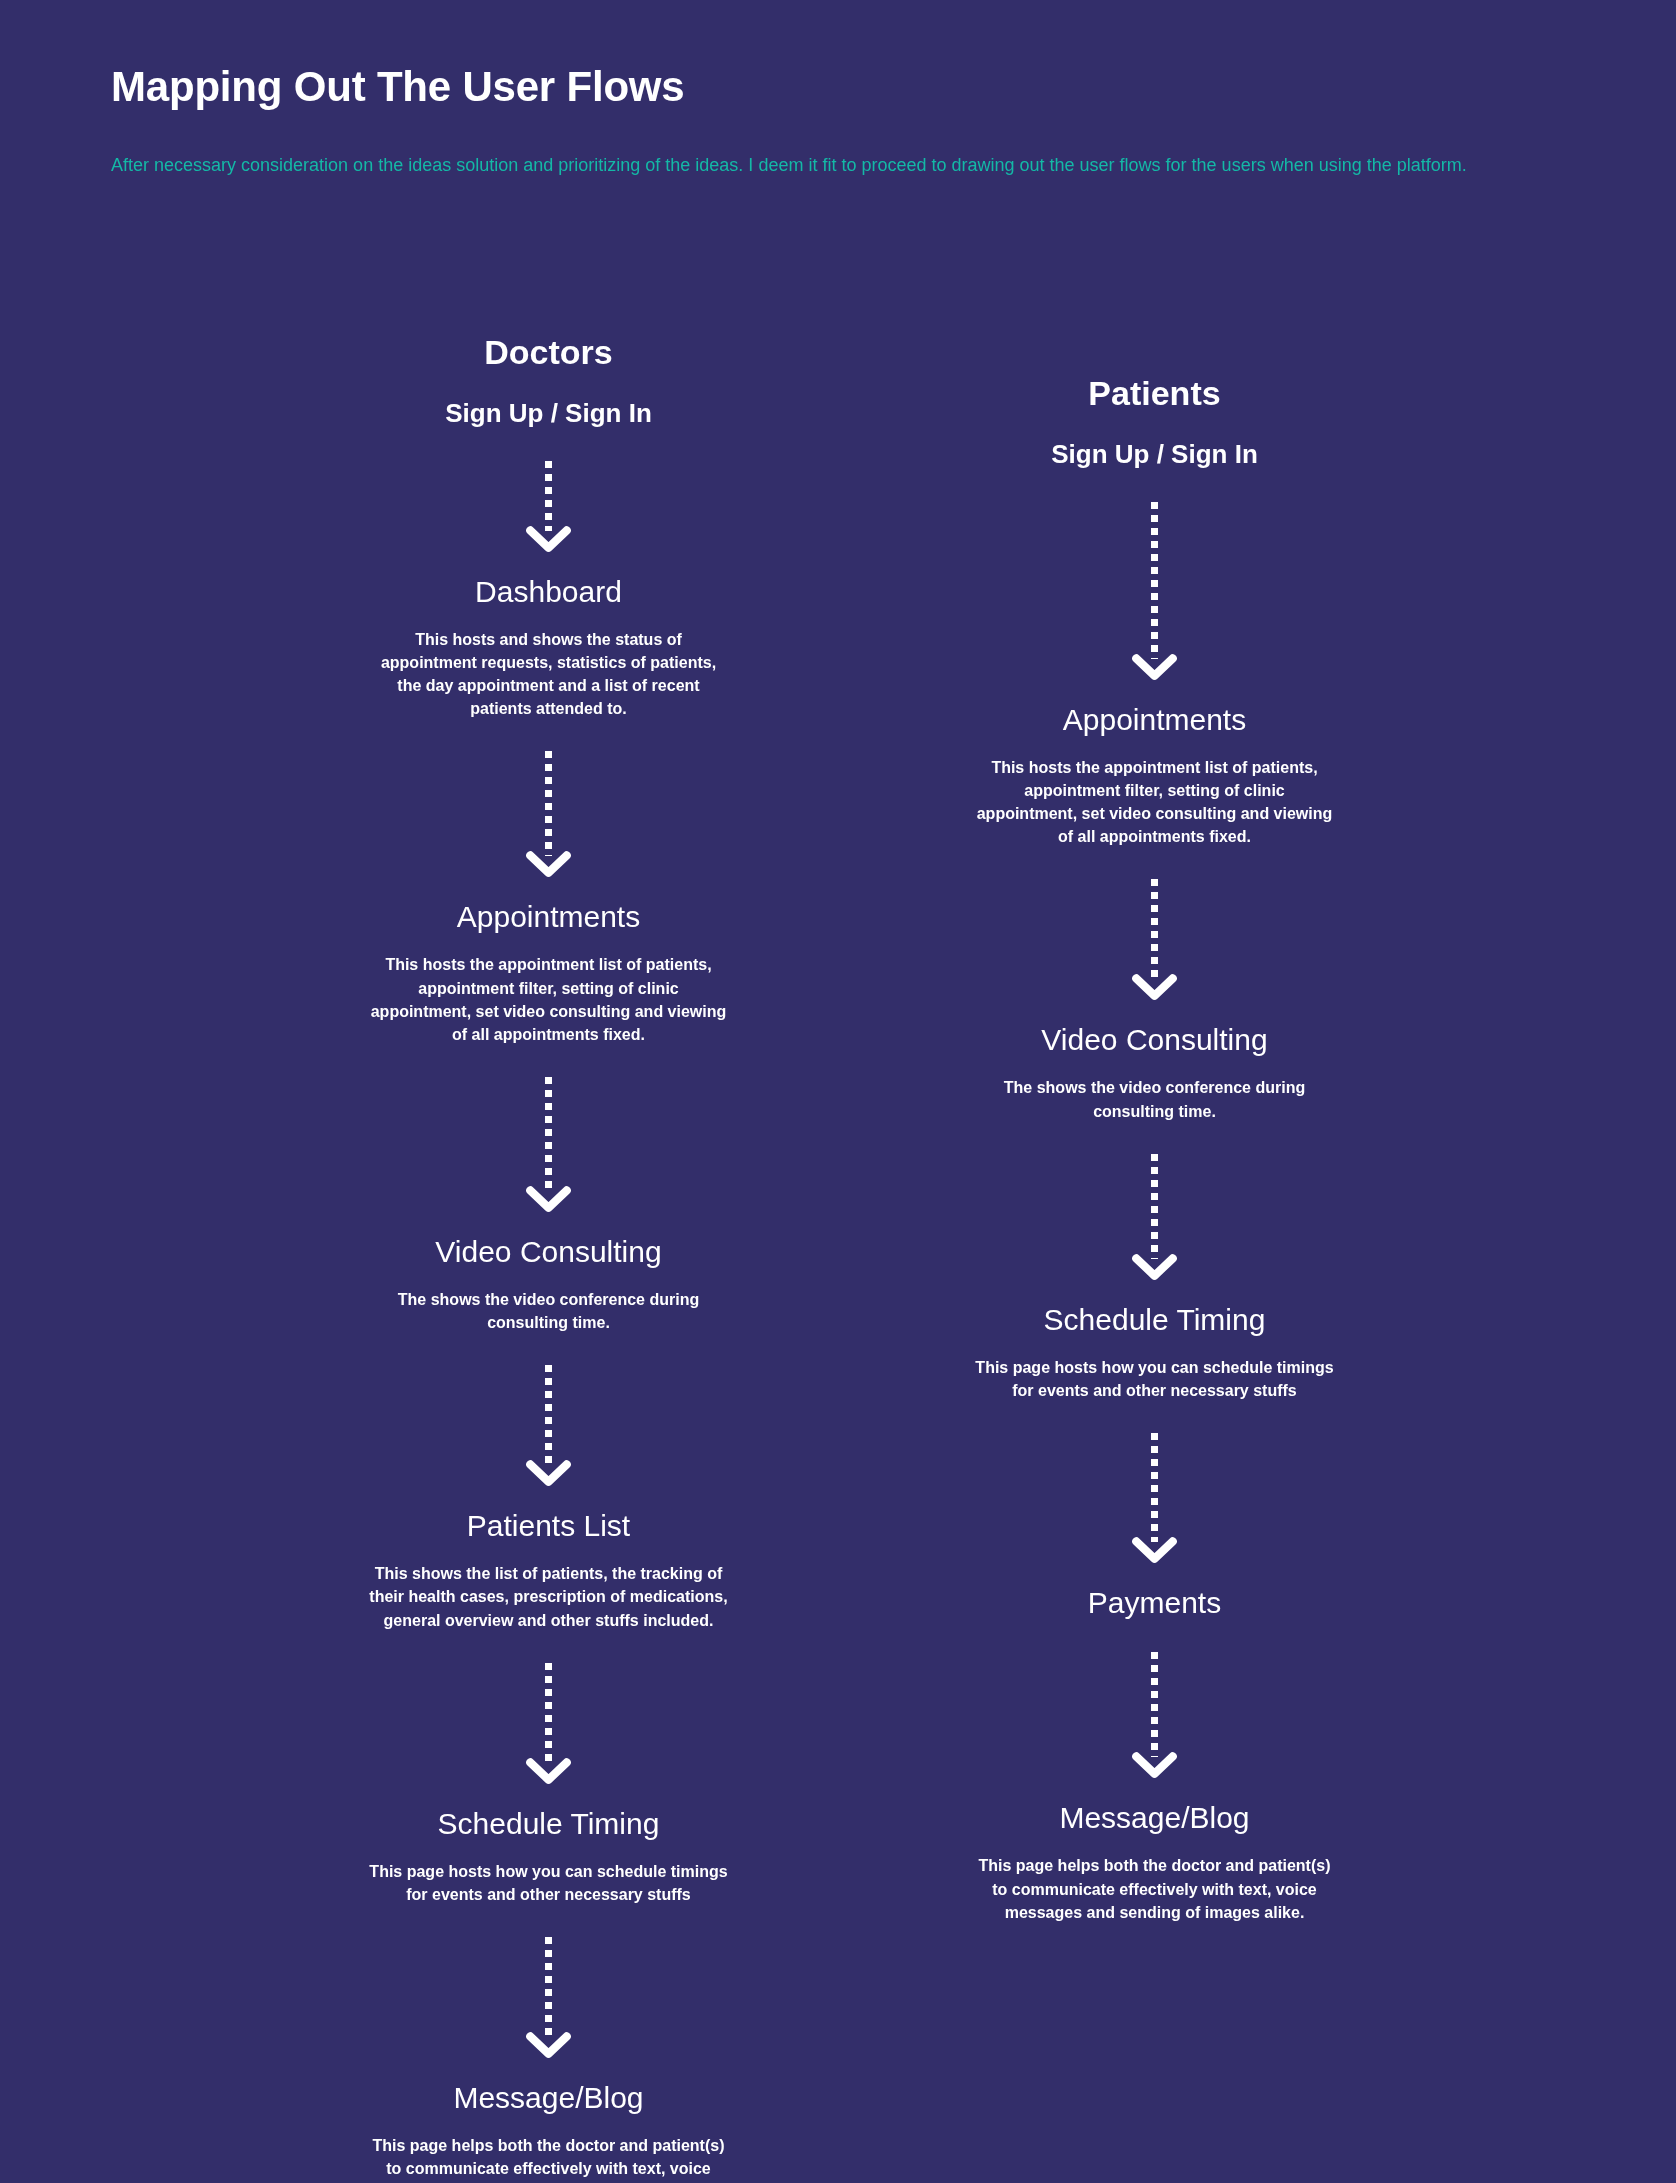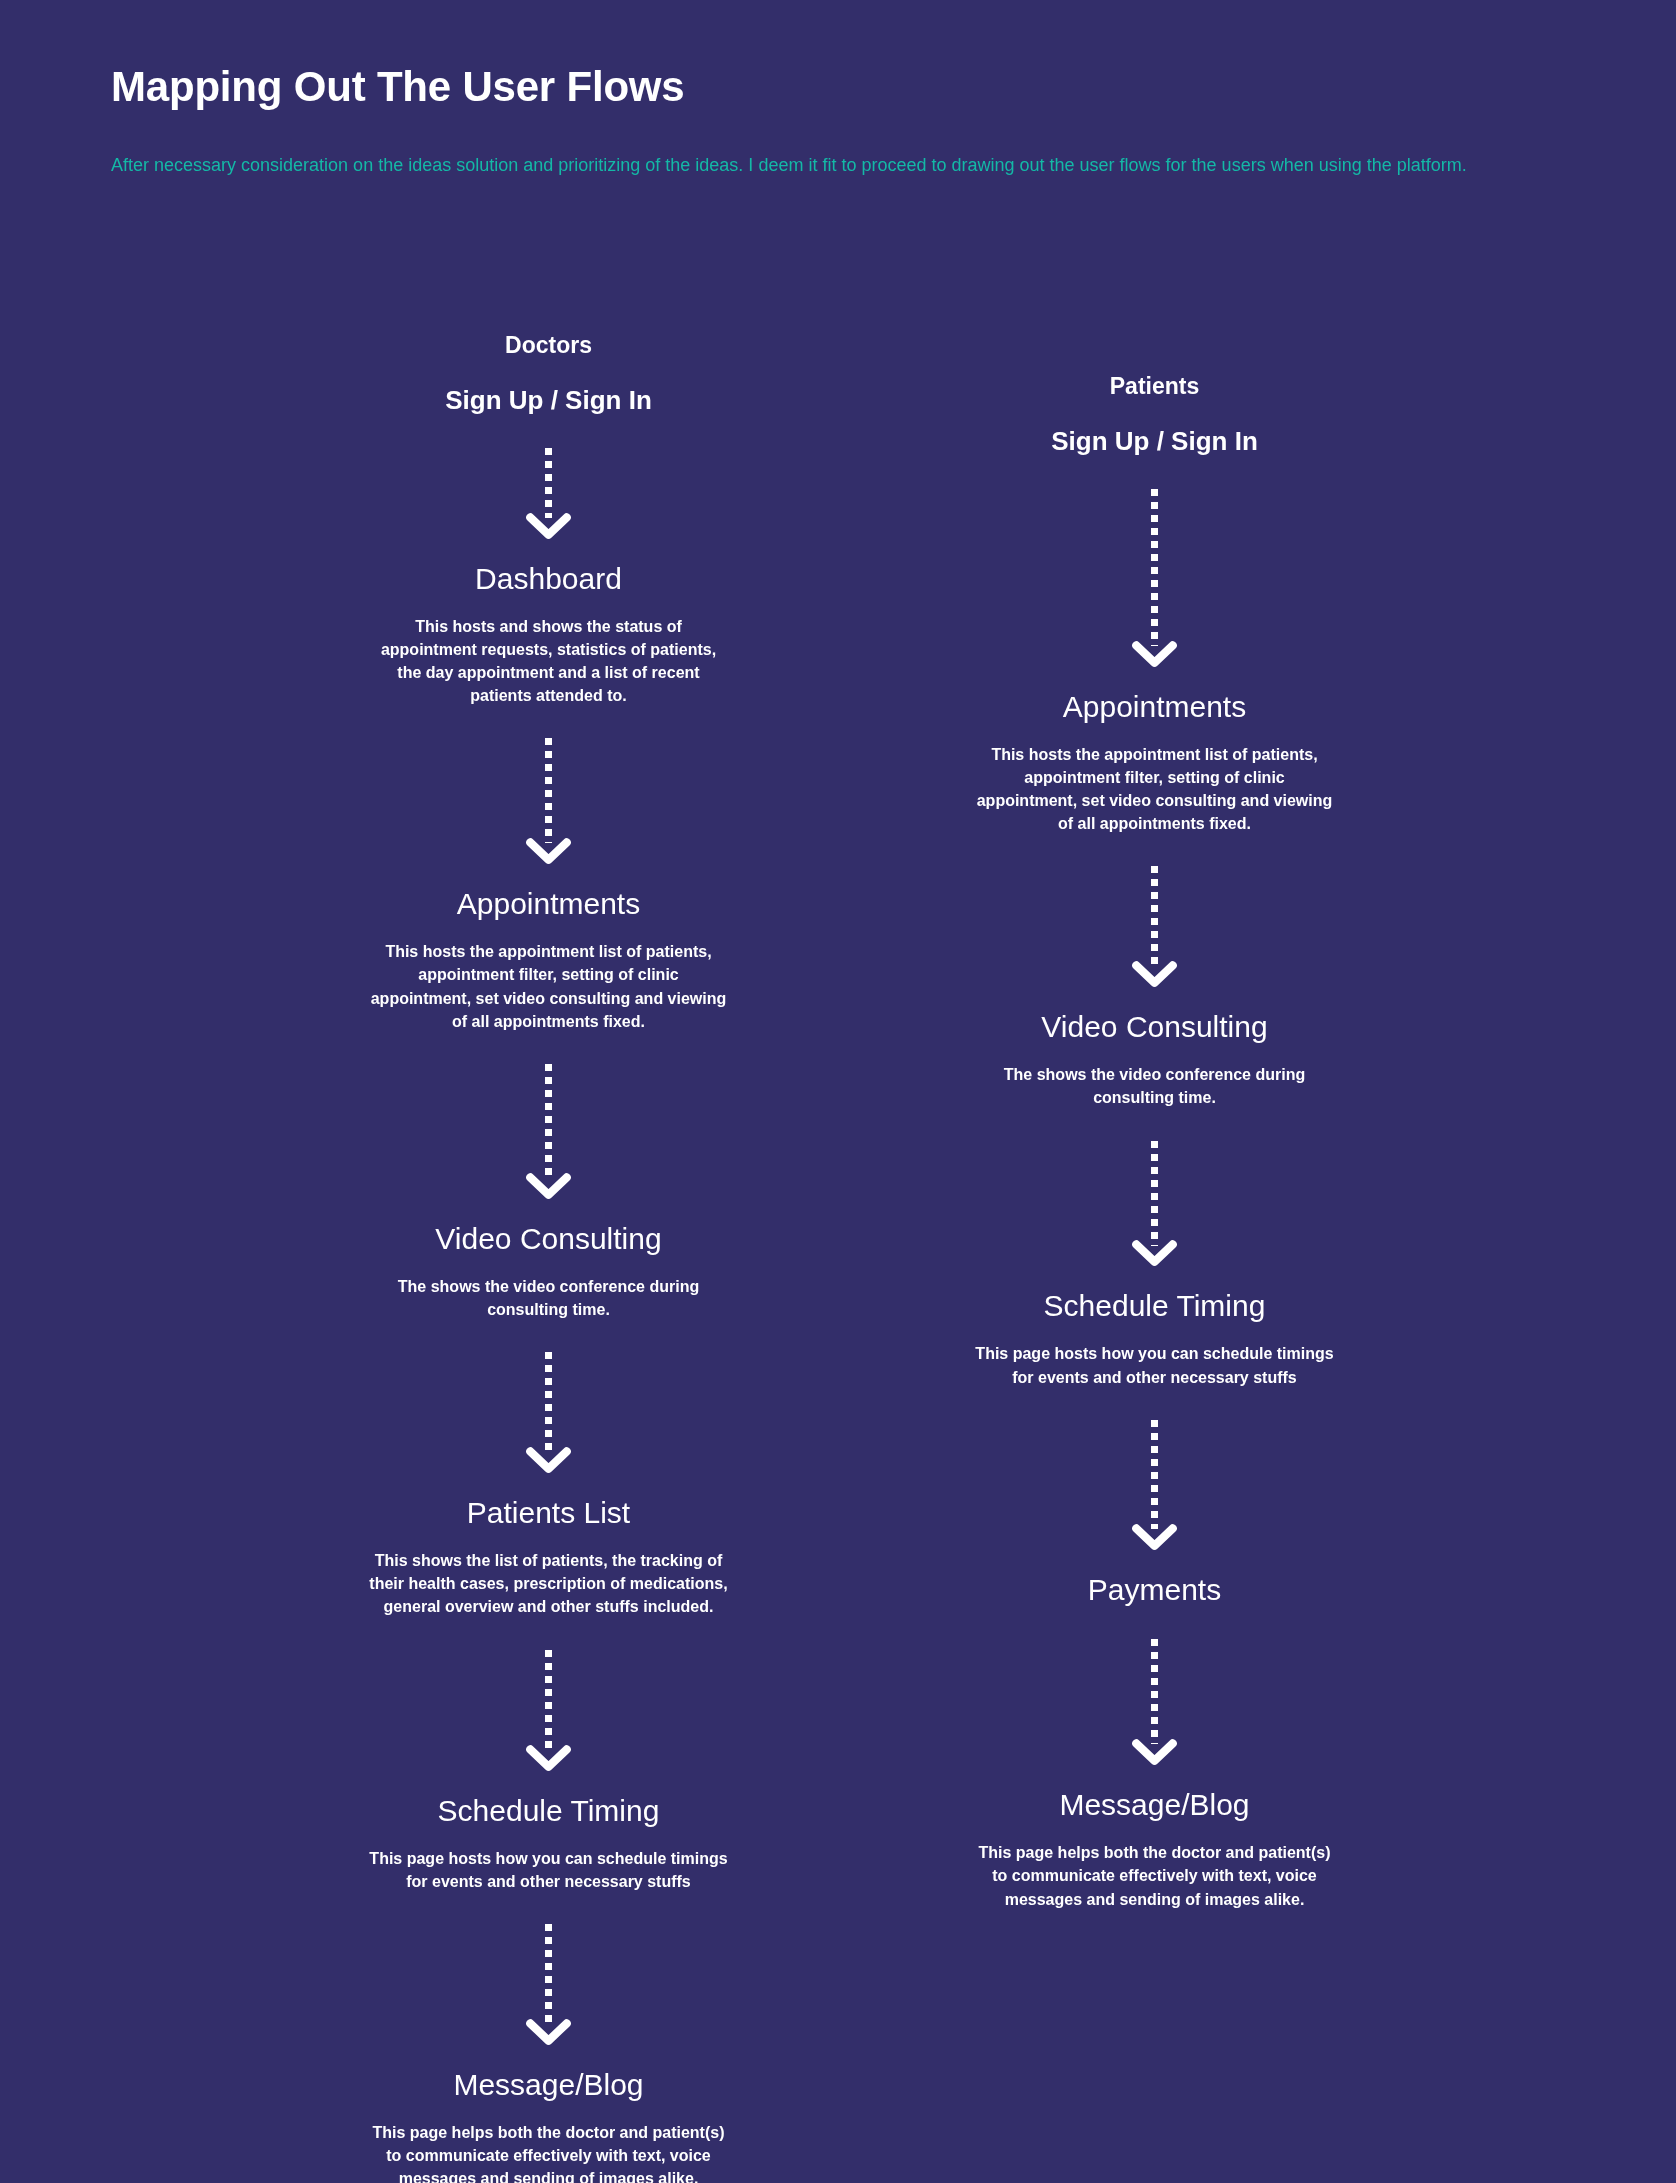--- a/index.html
+++ b/index.html
@@ -59,21 +59,21 @@
   .column {
     position: absolute;
     top: 0;
     width: 437px;
   }
   .column-doctors  { left: 330px; }
   .column-patients { left: 936px; margin-top: 41px; }
 
   .column-title {
     text-align: center;
-    font-size: 23px;
+    font-size: 34px;
     font-weight: bold;
     line-height: 1.2;
     color: #ffffff;
   }
 
   .node {
     width: 437px;
     text-align: center;
   }
   .node-title {

